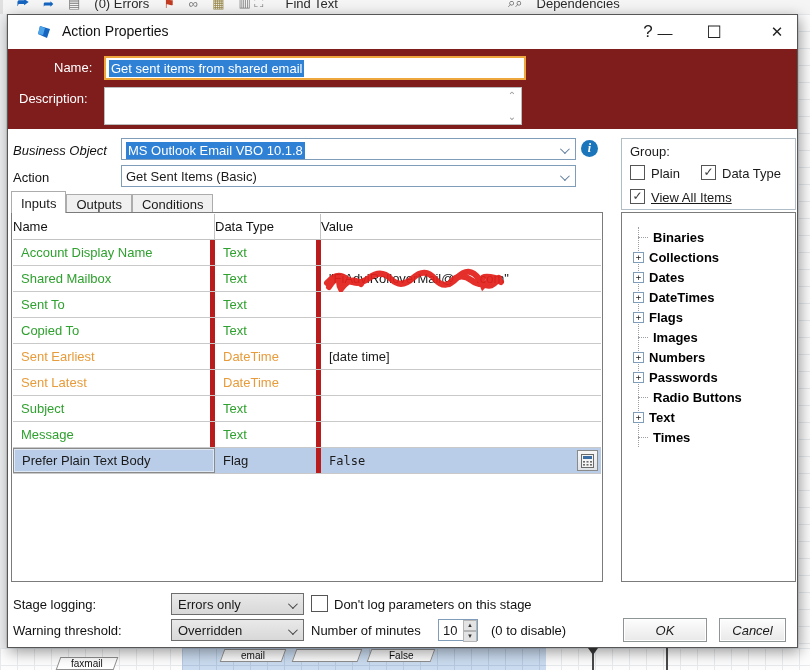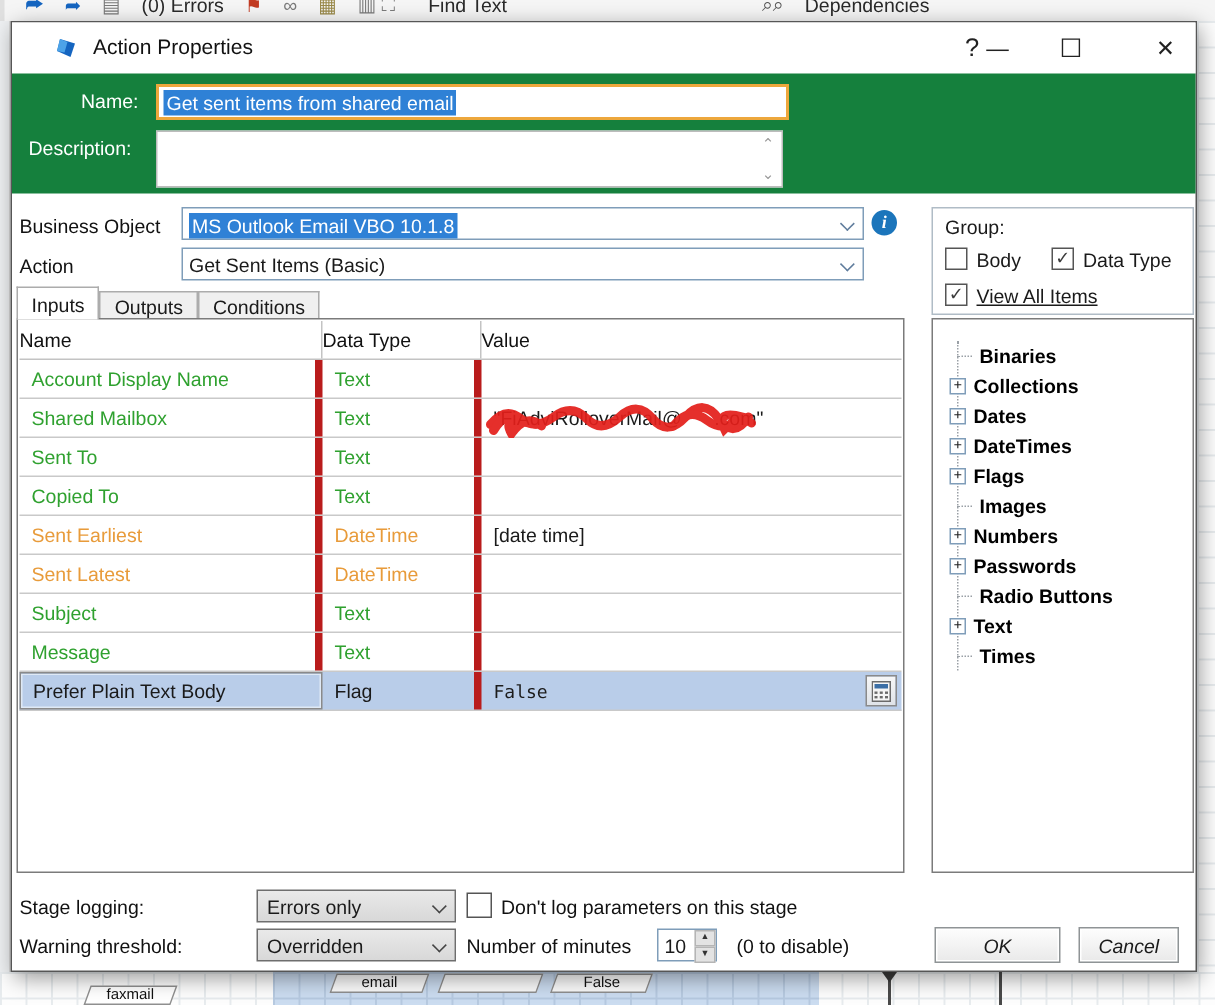--- a/index.html
+++ b/index.html
@@ -20,21 +20,21 @@
   .flow-arrow { position:absolute; top:0; width:0; height:0; border-left:5px solid transparent; border-right:5px solid transparent; border-top:7px solid #3a3a3a; }
   .left-sliver { position:absolute; left:0; top:14px; width:7px; height:656px; background:#eef0f2; border-right:1px solid #d7d7d7; }
 
   
   .dialog { position:absolute; left:7px; top:14px; width:791px; height:634px; background:#fff; border:1px solid #565656; box-shadow:2px 4px 14px rgba(0,0,0,.4); }
   .titlebar { position:absolute; left:0; top:0; width:100%; height:34px; background:#fff; }
   .app-icon { position:absolute; left:28px; top:8px; width:18px; height:18px; }
   .title-text { position:absolute; left:54px; top:8px; font-size:14px; color:#111; }
   .cap-btn { position:absolute; top:3px; width:28px; height:28px; display:flex; align-items:center; justify-content:center; font-size:15px; color:#222; cursor:default; }
 
-  .blue-header { position:absolute; left:0; top:34px; width:100%; height:80px; background:#15803d; }
+  .blue-header { position:absolute; left:0; top:34px; width:100%; height:80px; background:#7f1d1d; }
   .bh-label { position:absolute; color:#fff; font-size:13px; }
   .name-input { position:absolute; left:96px; top:7px; width:422px; height:24px; background:#fff; border:2px solid #eda73c; display:flex; align-items:center; padding-left:3px; font-size:13px; }
   .name-sel { background:#2f81d6; color:#fff; padding:1px 2px; }
   .desc-box { position:absolute; left:96px; top:38px; width:418px; height:38px; background:#fff; border:1px solid #bcbcbc; }
   .desc-scroll { position:absolute; right:1px; top:0; width:16px; height:100%; display:flex; flex-direction:column; justify-content:space-between; align-items:center; padding:2px 0; color:#9a9a9a; font-size:10px; }
 
   .field-label { position:absolute; font-size:13px; color:#111; }
   .combo { position:absolute; background:#fff; border:1px solid #7f9db9; height:22px; display:flex; align-items:center; padding-left:4px; font-size:13px; }
   .combo .chev, .f-combo .chev { position:absolute; right:8px; top:8px; width:7px; height:7px; border-right:1.6px solid #5f7c9c; border-bottom:1.6px solid #5f7c9c; transform:rotate(45deg) translateY(-2px); }
   .combo-sel { background:#2f81d6; color:#fff; padding:1px 2px; }
@@ -139,21 +139,21 @@
     <span class="bh-label" style="left:11px;top:42px;">Description:</span>
     <div class="desc-box">
       <span></span>
       <div class="desc-scroll">
         <span>⌃</span>
         <span>⌄</span>
       </div>
     </div>
   </div>
 
-  <span class="field-label" style="left:5px;top:128px;">Business Object</span>
+  <span class="field-label" style="left:5px;top:128px;font-style:italic;">Business Object</span>
   <div class="combo" style="left:113px;top:123px;width:455px;align-items:flex-end;">
     <span class="combo-sel">MS Outlook Email VBO 10.1.8</span>
     <span class="chev"></span>
   </div>
   <div class="info-icon">i</div>
 
   <span class="field-label" style="left:5px;top:155px;">Action</span>
   <div class="combo" style="left:113px;top:150px;width:455px;">
     <span>Get Sent Items (Basic)</span>
     <span class="chev"></span>
@@ -235,21 +235,21 @@
                 </g>
               </svg>
             </div></div>
         </div>
       </div>
   </div>
 
   <div class="group-panel">
     <span style="position:absolute;left:8px;top:5px;">Group:</span>
     <span class="chk" style="position:absolute;left:8px;top:26px;"></span>
-    <span style="position:absolute;left:29px;top:27px;">Body</span>
+    <span style="position:absolute;left:29px;top:27px;">Plain</span>
     <span class="chk" style="position:absolute;left:79px;top:26px;">✓</span>
     <span style="position:absolute;left:100px;top:27px;">Data Type</span>
     <span class="chk" style="position:absolute;left:8px;top:50px;">✓</span>
     <span style="position:absolute;left:29px;top:51px;text-decoration:underline;">View All Items</span>
   </div>
 
   <div class="tree-panel">
     <div class="tree-vline" style="height: 220px;"></div>
   <div class="tree-row" style="top: 14px;">
         <span class="tree-stub"></span>

